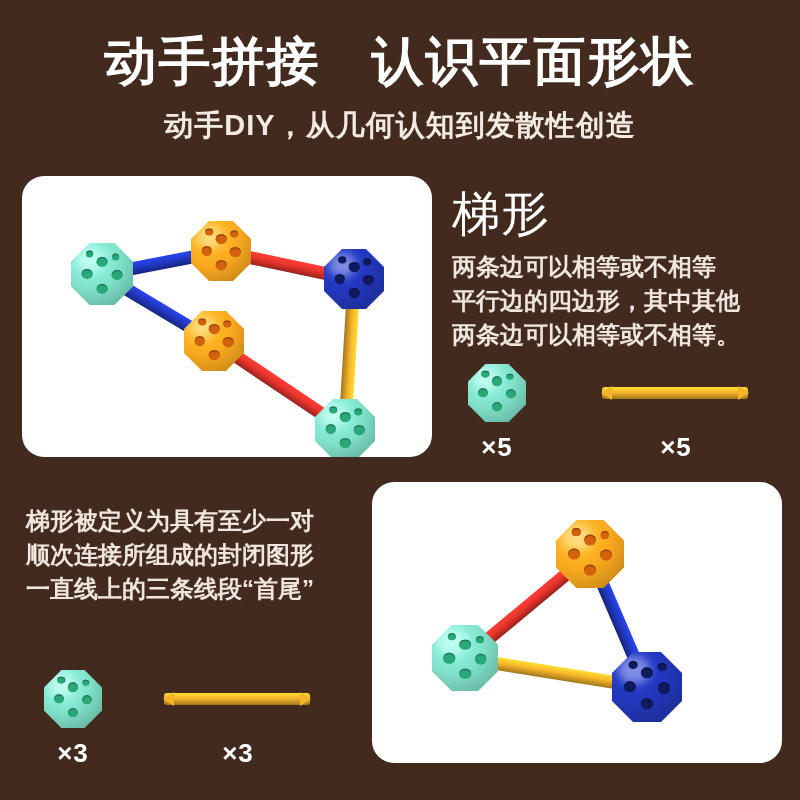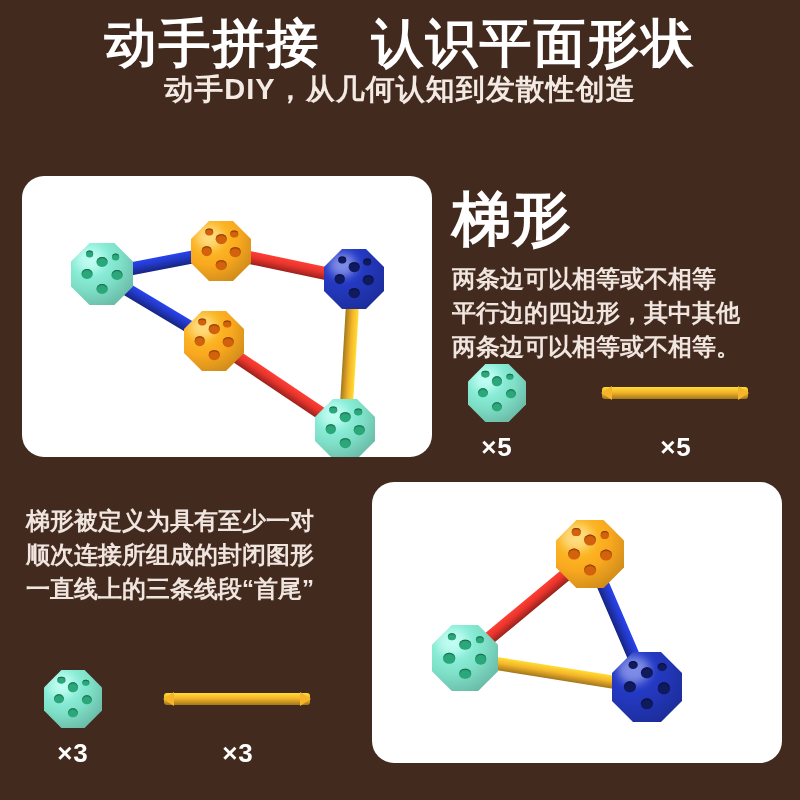--- a/index.html
+++ b/index.html
@@ -9,26 +9,26 @@
     font-family:"Liberation Sans","DejaVu Sans",sans-serif;
     color:#ffffff;
     -webkit-font-smoothing:antialiased;
   }
   #root{position:relative;width:800px;height:800px;}
 
   
   .hdr{position:absolute;left:0;top:0;width:800px;text-align:center;}
   .hdr-title{
     font-size:52px;font-weight:700;line-height:1.12;letter-spacing:2px;
-    color:#ffffff;margin-top:14px;white-space:nowrap;
+    color:#ffffff;margin-top:32px;white-space:nowrap;
   }
   .hdr-title .gap{display:inline-block;width:18px;}
   .hdr-sub{
     font-size:29px;font-weight:700;line-height:1.2;letter-spacing:1px;
-    color:#f3eae4;white-space:nowrap;
+    color:#f3eae4;margin-top:18px;white-space:nowrap;
   }
 
   
   .card{
     position:absolute;background:#ffffff;border-radius:22px;overflow:hidden;
   }
   #card-trapezoid{left:22px;top:176px;width:410px;height:281px;}
   #card-triangle{left:372px;top:482px;width:410px;height:281px;}
   .stage{position:absolute;inset:0;}
 
@@ -51,21 +51,21 @@
     position:absolute;top:50%;transform:translateY(-50%);
     width:0;height:0;border-top:7px solid transparent;border-bottom:7px solid transparent;
   }
   .rod .cap.l{left:-1px;border-right-width:11px;border-right-style:solid;}
   .rod .cap.r{right:-1px;border-left-width:11px;border-left-style:solid;}
 
   
   .blk{position:absolute;}
   #blk-trapezoid{left:452px;top:188px;width:330px;}
   #blk-triangle{left:26px;top:494px;width:340px;}
-  .blk-h{font-size:59px;font-weight:700;line-height:1.08;letter-spacing:1px;color:#fff;}
+  .blk-h{font-size:48px;font-weight:400;line-height:1.08;letter-spacing:1px;color:#fff;}
   .blk-body{font-size:24px;font-weight:700;line-height:34px;color:#f0e6df;margin-top:10px;}
   .blk-body div{white-space:nowrap;}
 
   
   .parts{position:absolute;display:flex;align-items:flex-start;}
   #parts-trapezoid{left:466px;top:362px;}
   #parts-triangle{left:42px;top:668px;}
   .part{display:flex;flex-direction:column;align-items:center;}
   .part-ball-wrap{position:relative;width:62px;height:62px;}
   .part-rod-wrap{position:relative;width:160px;height:62px;}

